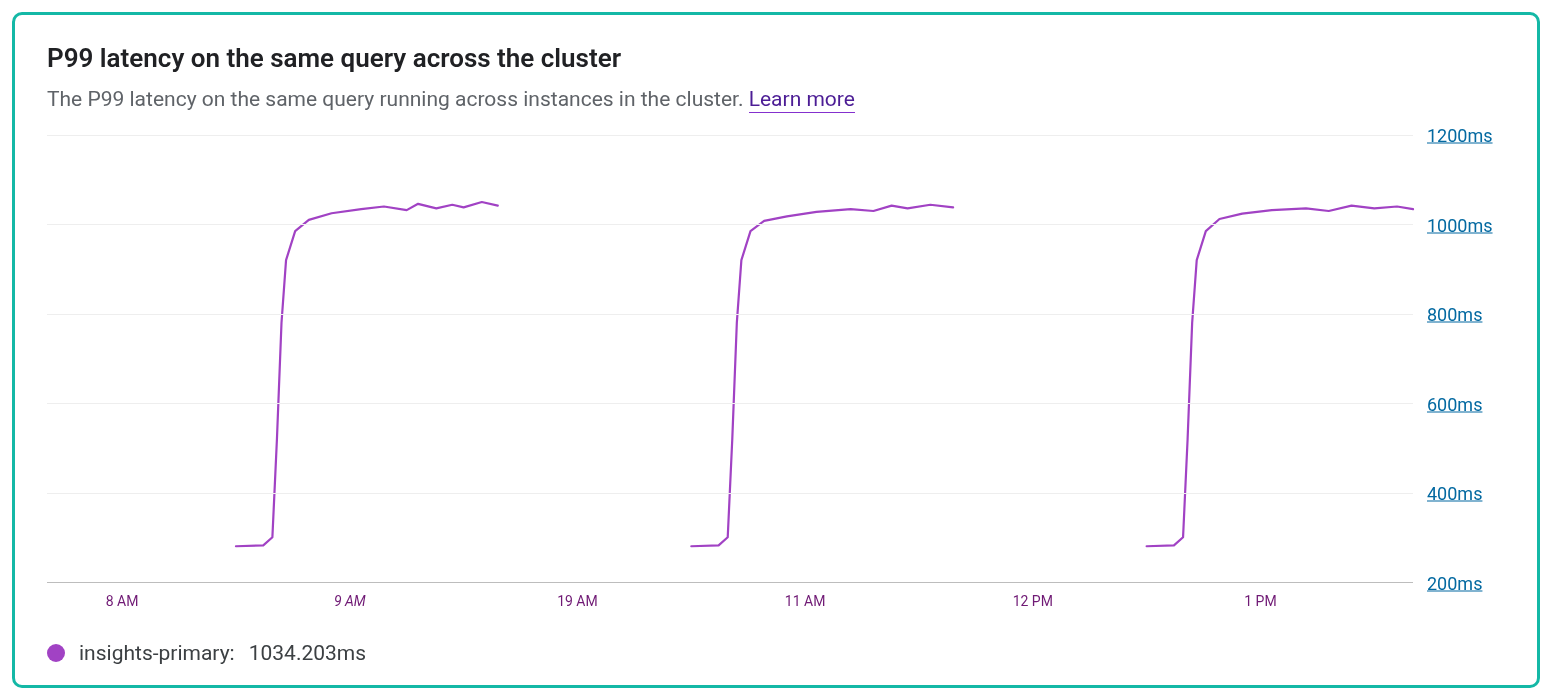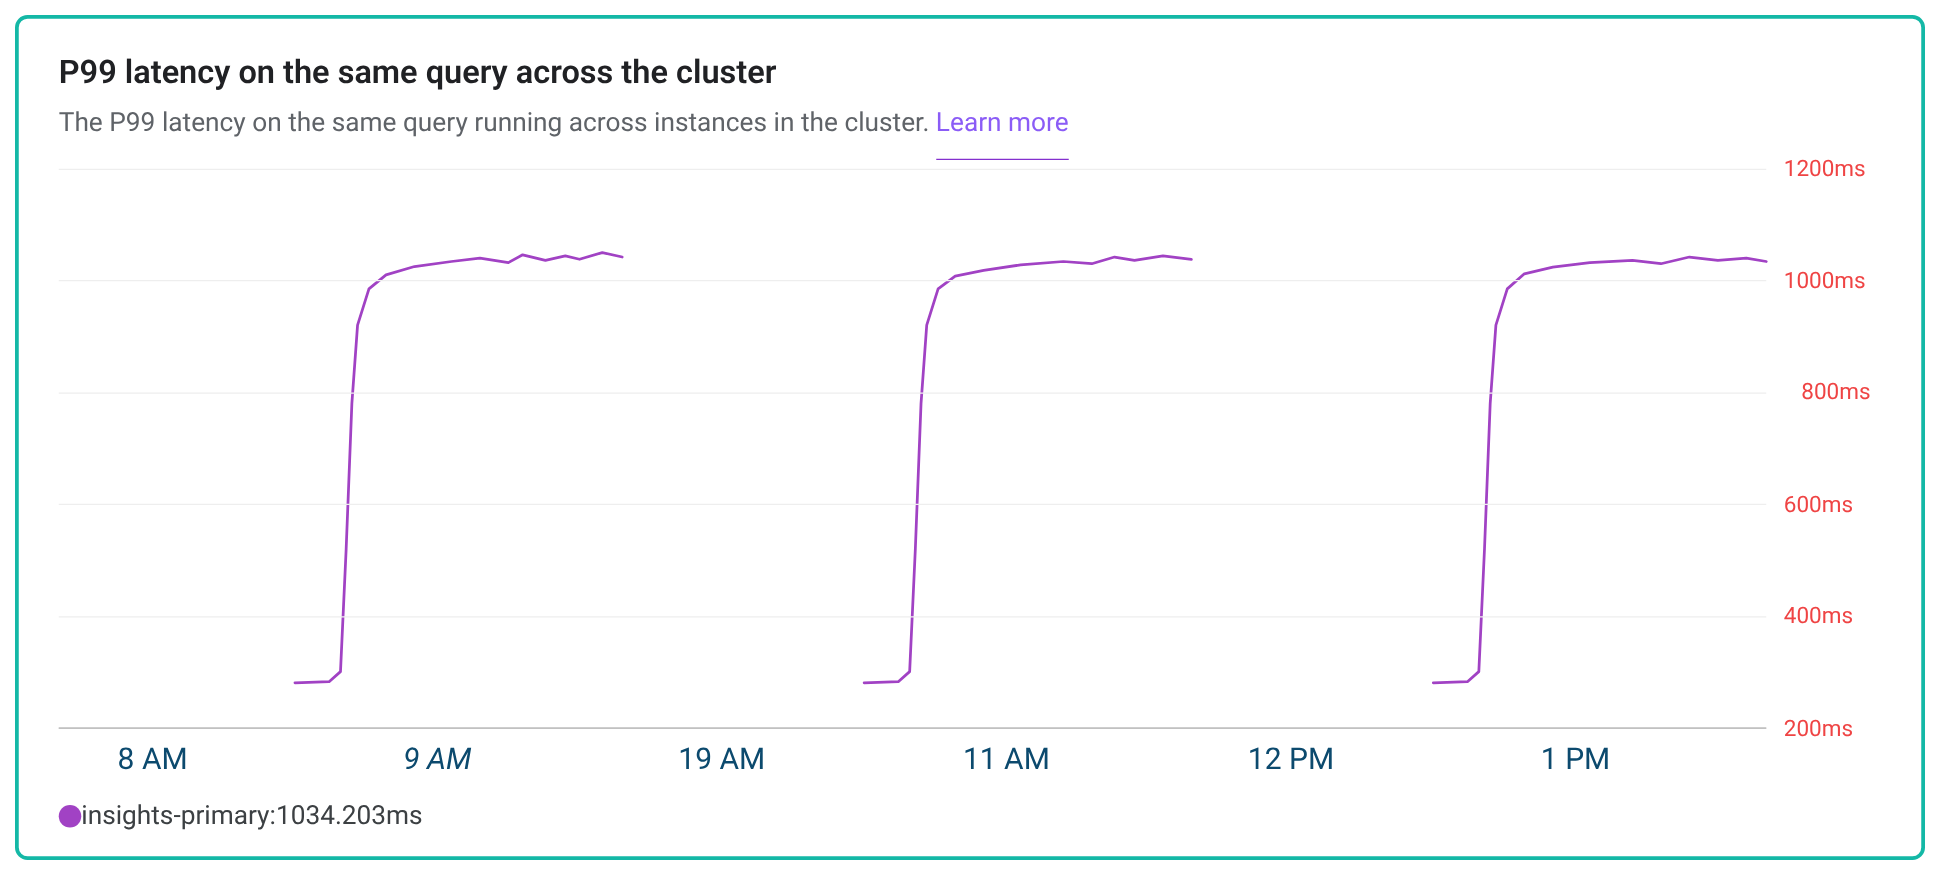--- a/index.html
+++ b/index.html
@@ -26,24 +26,24 @@
     font-weight: 600;
     color: #202124;
     margin: 0 0 14px 0;
   }
   .subtitle {
     font-size: 21px;
     color: #5f6368;
     margin: 0 0 24px 0;
   }
   .learn-link {
-    color: #8b5cf6;
+    color: #4c1d95;
     text-decoration: none;
     border-bottom: 1px solid #8430ce;
-    padding-bottom: 16px;
+    padding-bottom: 1px;
   }
   .plot-wrap {
     flex: 1;
     display: flex;
     flex-direction: column;
   }
   .plot {
     flex: 1;
     display: flex;
     align-items: stretch;
@@ -79,40 +79,42 @@
     width: 92px;
     display: flex;
     flex-direction: column;
     justify-content: space-between;
     position: relative;
   }
   .y-tick {
     position: absolute;
     left: 14px;
     font-size: 18px;
-    color: #ef4444;
+    color: #0369a1;
     transform: translateY(-50%);
     white-space: nowrap;
+    text-decoration: underline;
   }
   .x-axis {
     height: 42px;
     position: relative;
     margin-right: 92px; 
   }
   .x-tick {
     position: absolute;
     top: 10px;
-    font-size: 24px;
-    color: #0c4a6e;
+    font-size: 14px;
+    color: #701a75;
     transform: translateX(-50%);
     white-space: nowrap;
   }
   .legend {
     display: flex;
     align-items: center;
+    gap: 14px;
     margin-top: 16px;
     font-size: 21px;
     color: #3c4043;
   }
   .legend-dot {
     width: 18px;
     height: 18px;
     border-radius: 50%;
     background: #a142c4;
     flex-shrink: 0;
@@ -141,21 +143,21 @@
           <div class="gridline" style="top: 80%;"></div>
           <div class="gridline" style="top: 60%;"></div>
           <div class="gridline" style="top: 40%;"></div>
           <div class="gridline" style="top: 20%;"></div>
           <div class="gridline" style="top: 0%;"></div>
         </div>
       <div class="y-axis" id="y-axis">
           <div class="y-tick" style="top: 100%; text-align: center;">200ms</div>
           <div class="y-tick" style="top: 80%;">400ms</div>
           <div class="y-tick" style="top: 60%;">600ms</div>
-          <div class="y-tick" style="top: 40%; margin-left: 14px;">800ms</div>
+          <div class="y-tick" style="top: 40%;">800ms</div>
           <div class="y-tick" style="top: 20%;">1000ms</div>
           <div class="y-tick" style="top: 0%;">1200ms</div>
         </div>
     </div>
     <div class="x-axis" id="x-axis">
         <div class="x-tick" style="left: 5.5%;">8 AM</div>
         <div class="x-tick" style="left: 22.1667%; font-style: italic;">9 AM</div>
         <div class="x-tick" style="left: 38.8333%;">19 AM</div>
         <div class="x-tick" style="left: 55.5%;">11 AM</div>
         <div class="x-tick" style="left: 72.1667%;">12 PM</div>

